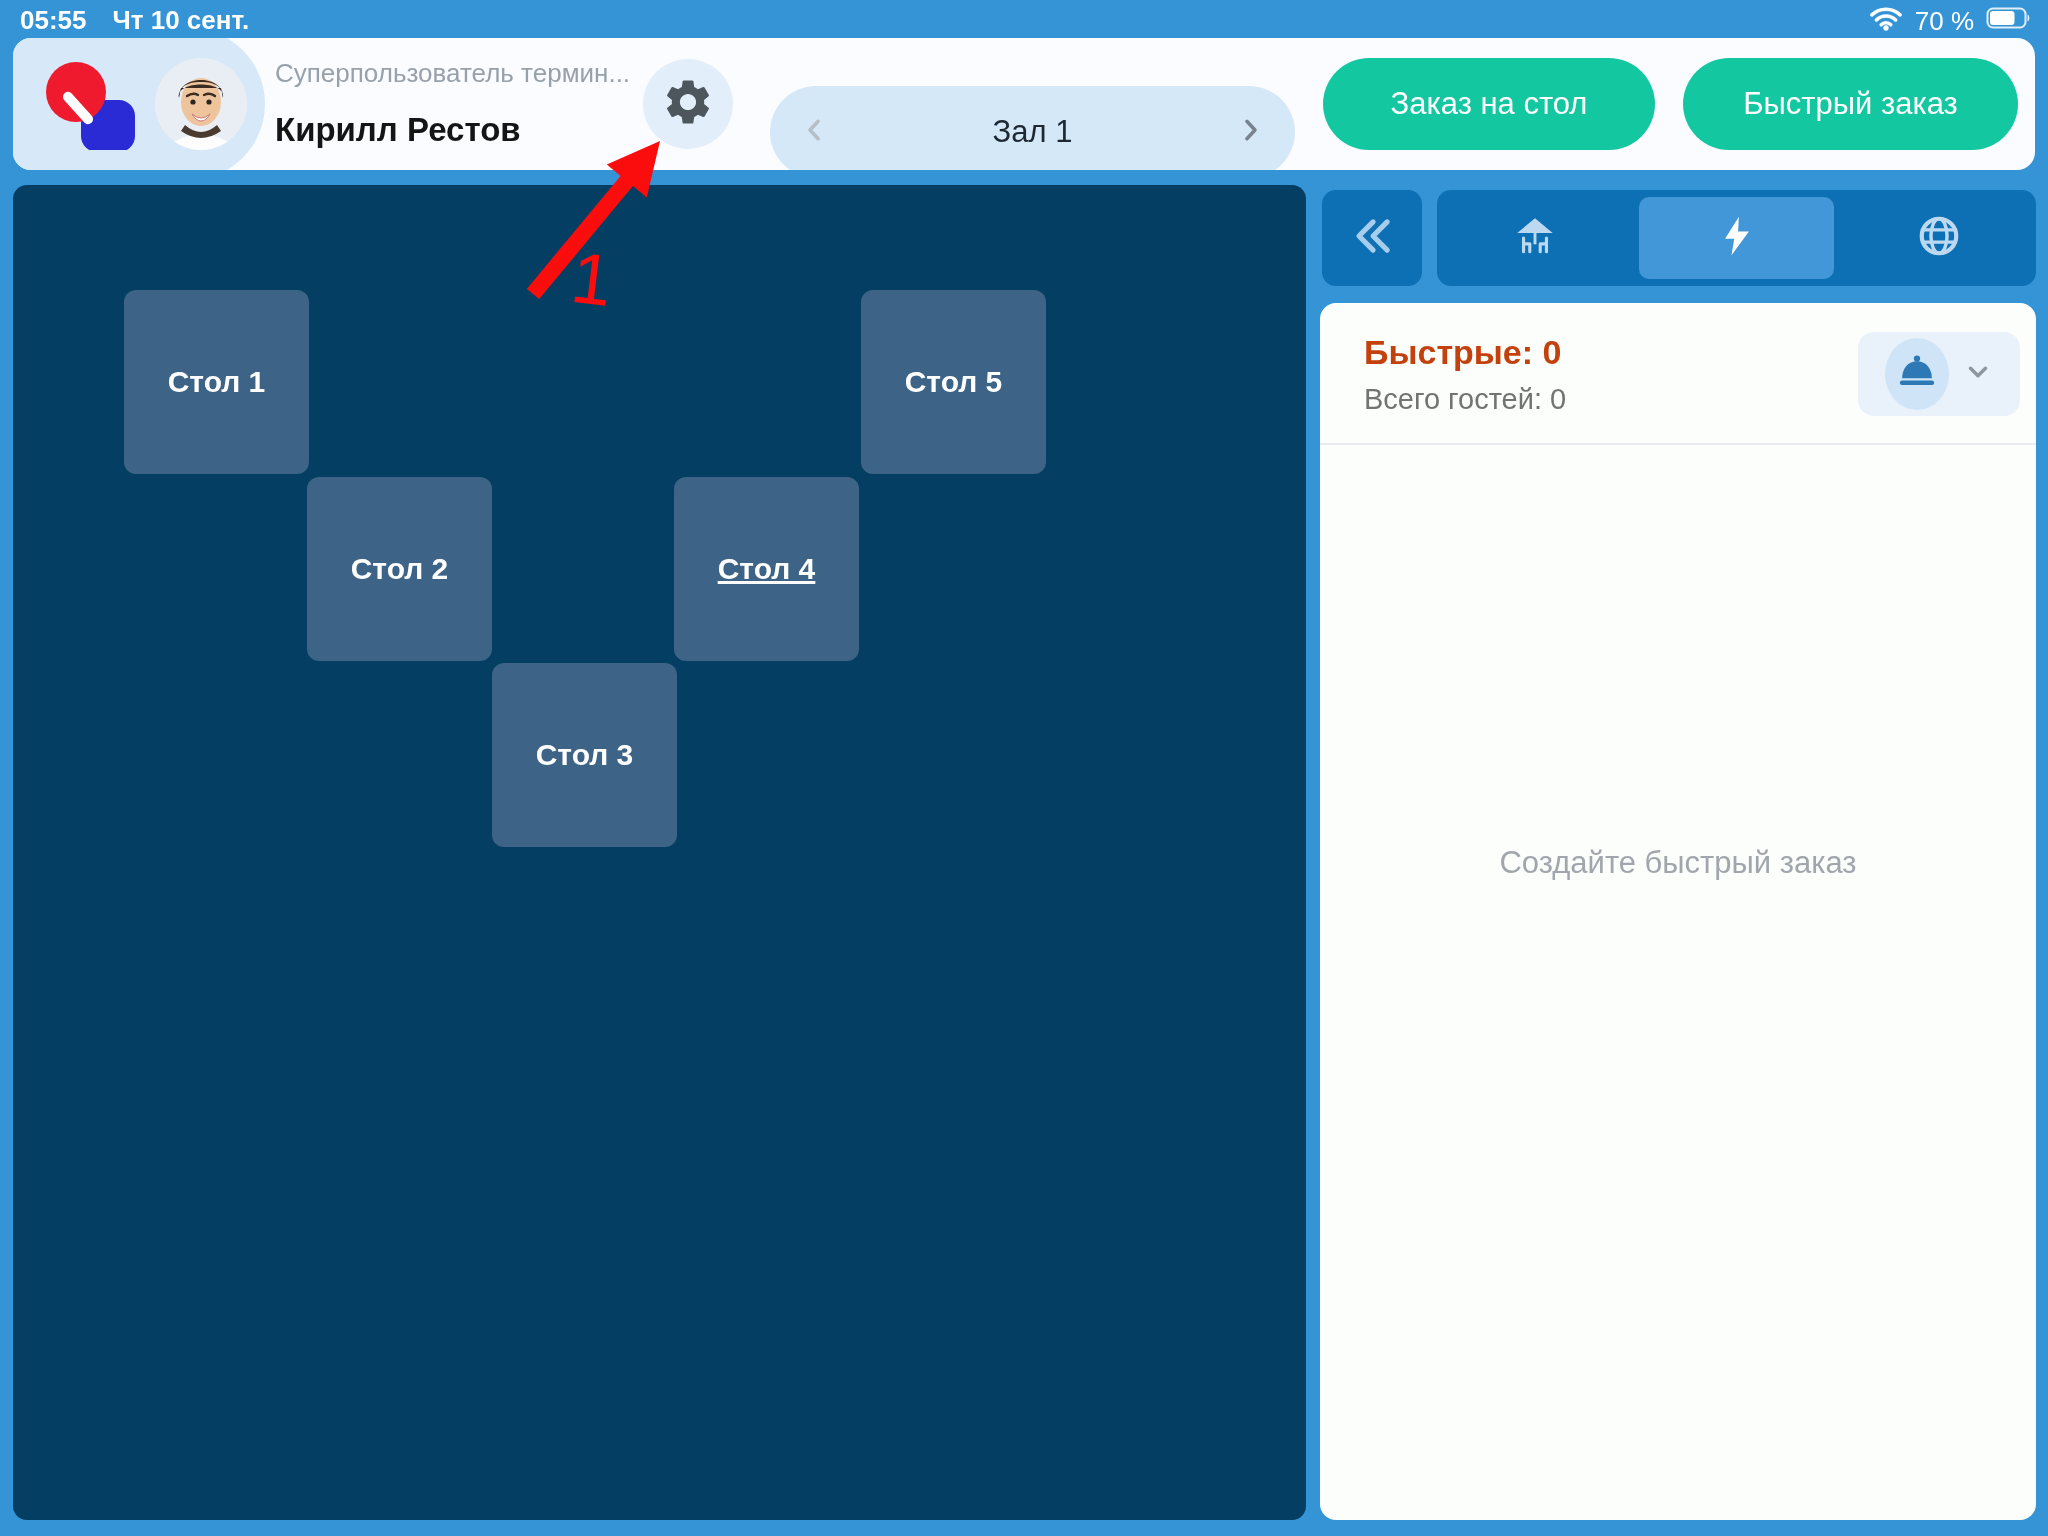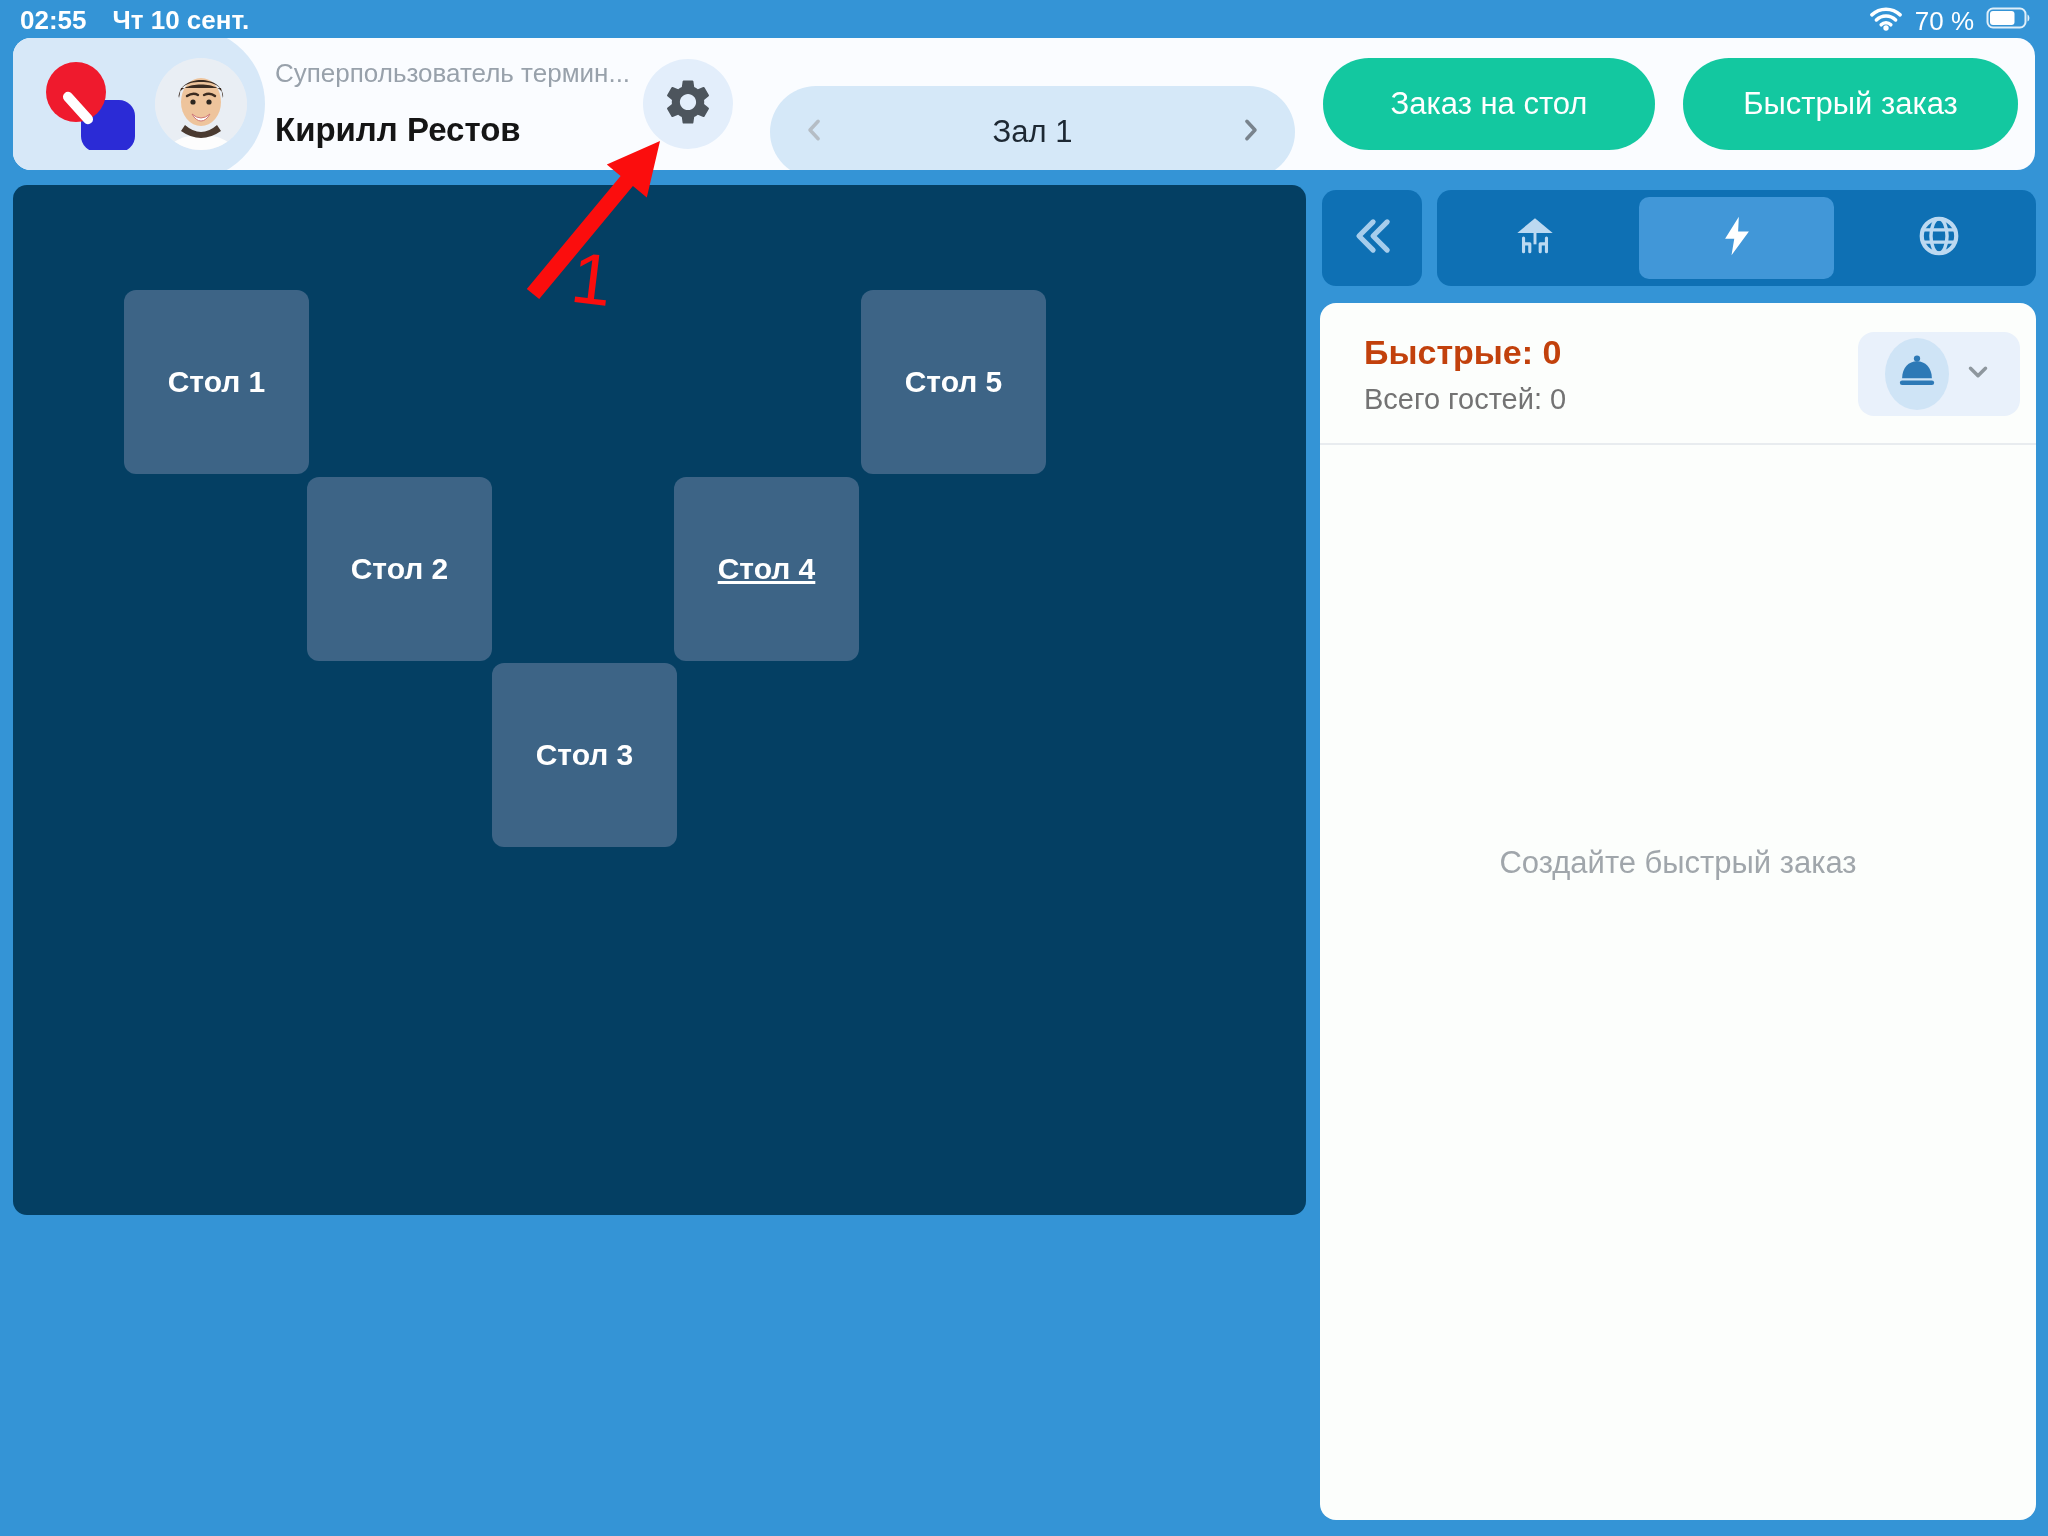--- a/index.html
+++ b/index.html
@@ -26,21 +26,21 @@
   .user-role{font-size:26px;color:#98a1ab;white-space:nowrap;}
   .user-name{font-size:33px;font-weight:700;color:#151515;margin-top:22px;white-space:nowrap;}
   .gear-btn{left:630px;top:21px;width:90px;height:90px;border-radius:50%;background:#e3eefb;display:flex;align-items:center;justify-content:center;}
   .hall-pill{left:757px;top:20px;width:525px;height:92px;border-radius:46px;background:#d5e8f8;display:flex;align-items:center;justify-content:space-between;padding:0 30px;box-sizing:border-box;margin-top:28px;}
   .hall-label{font-size:31px;color:#1d2833;font-weight:500;}
   .btn-green{top:20px;height:92px;border-radius:46px;background:#13c8a0;color:#fff;font-size:31px;font-weight:500;display:flex;align-items:center;justify-content:center;border:none;}
   .btn-table-order{left:1310px;width:332px;}
   .btn-quick-order{left:1670px;width:335px;}
 
   
-  .floorplan{left:13px;top:185px;width:1293px;height:1030px;background:#043f63;border-radius:14px;}
+  .floorplan{left:13px;top:185px;width:1293px;height:1335px;background:#043f63;border-radius:14px;}
   .table{position:absolute;width:185px;height:184px;background:#3d6486;border-radius:12px;display:flex;align-items:center;justify-content:center;color:#fff;font-size:30px;font-weight:600;}
   .table-1{left:111px;top:105px;}
   .table-2{left:294px;top:292px;}
   .table-3{left:479px;top:478px;}
   .table-4{left:661px;top:292px;text-decoration:underline;}
   .table-5{left:848px;top:105px;}
 
   
   .collapse-btn{left:1322px;top:190px;width:100px;height:96px;border-radius:14px;background:#0e70b4;display:flex;align-items:center;justify-content:center;}
   .segmented{left:1437px;top:190px;width:599px;height:96px;border-radius:14px;background:#0e70b4;display:flex;}
@@ -57,21 +57,21 @@
 
   
   .annotation-layer{left:0;top:0;width:2048px;height:1536px;pointer-events:none;}
   .step-label{left:572px;top:238px;font-size:72px;font-weight:500;color:#fb0d0d;transform:rotate(7deg);pointer-events:none;}
 </style>
 </head>
 <body>
 
 <div class="abs statusbar">
   <div class="abs sb-left">
-    <span>02:55</span>
+    <span>05:55</span>
     <span class="sb-date">Чт 10 сент.</span>
   </div>
   <div class="abs sb-right">
     <span>
       <svg width="34" height="26" viewBox="0 0 24 18" fill="none">
         <path d="M2 6.8 A14.5 14.5 0 0 1 22 6.8" stroke="#fff" stroke-width="2.5" stroke-linecap="round"></path>
         <path d="M5.2 10.4 A9.6 9.6 0 0 1 18.8 10.4" stroke="#fff" stroke-width="2.5" stroke-linecap="round"></path>
         <path d="M8.6 13.8 A4.8 4.8 0 0 1 15.4 13.8" stroke="#fff" stroke-width="2.5" stroke-linecap="round"></path>
         <circle cx="12" cy="16.1" r="1.9" fill="#fff"></circle>
       </svg>

